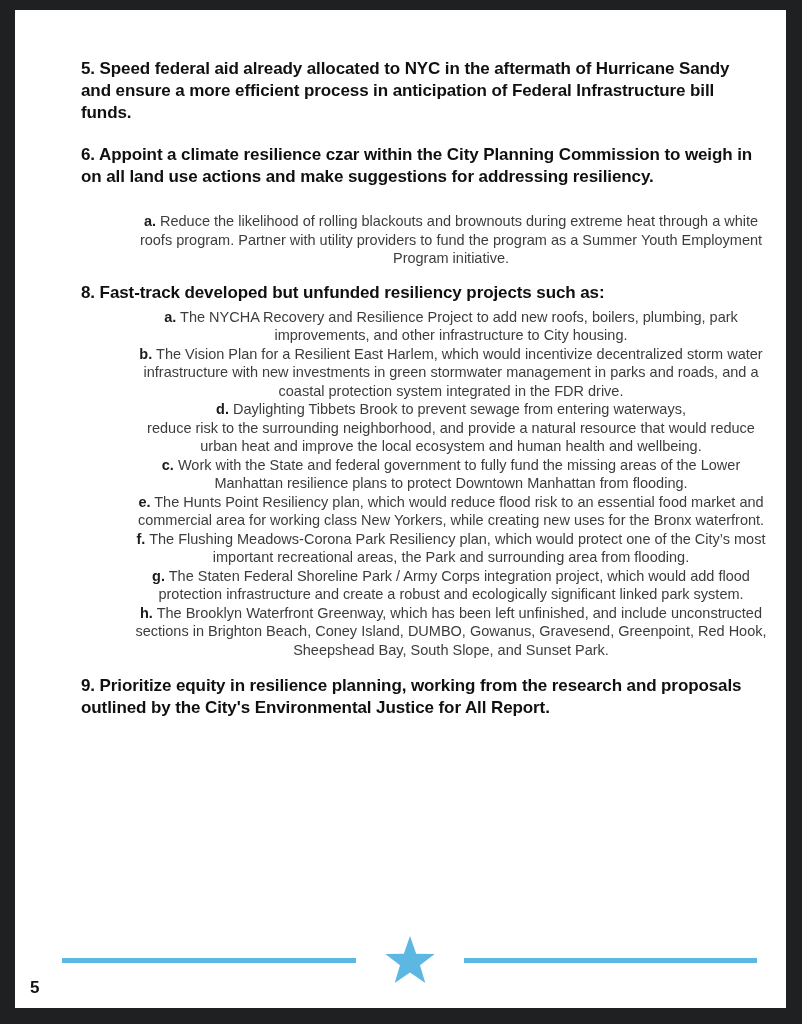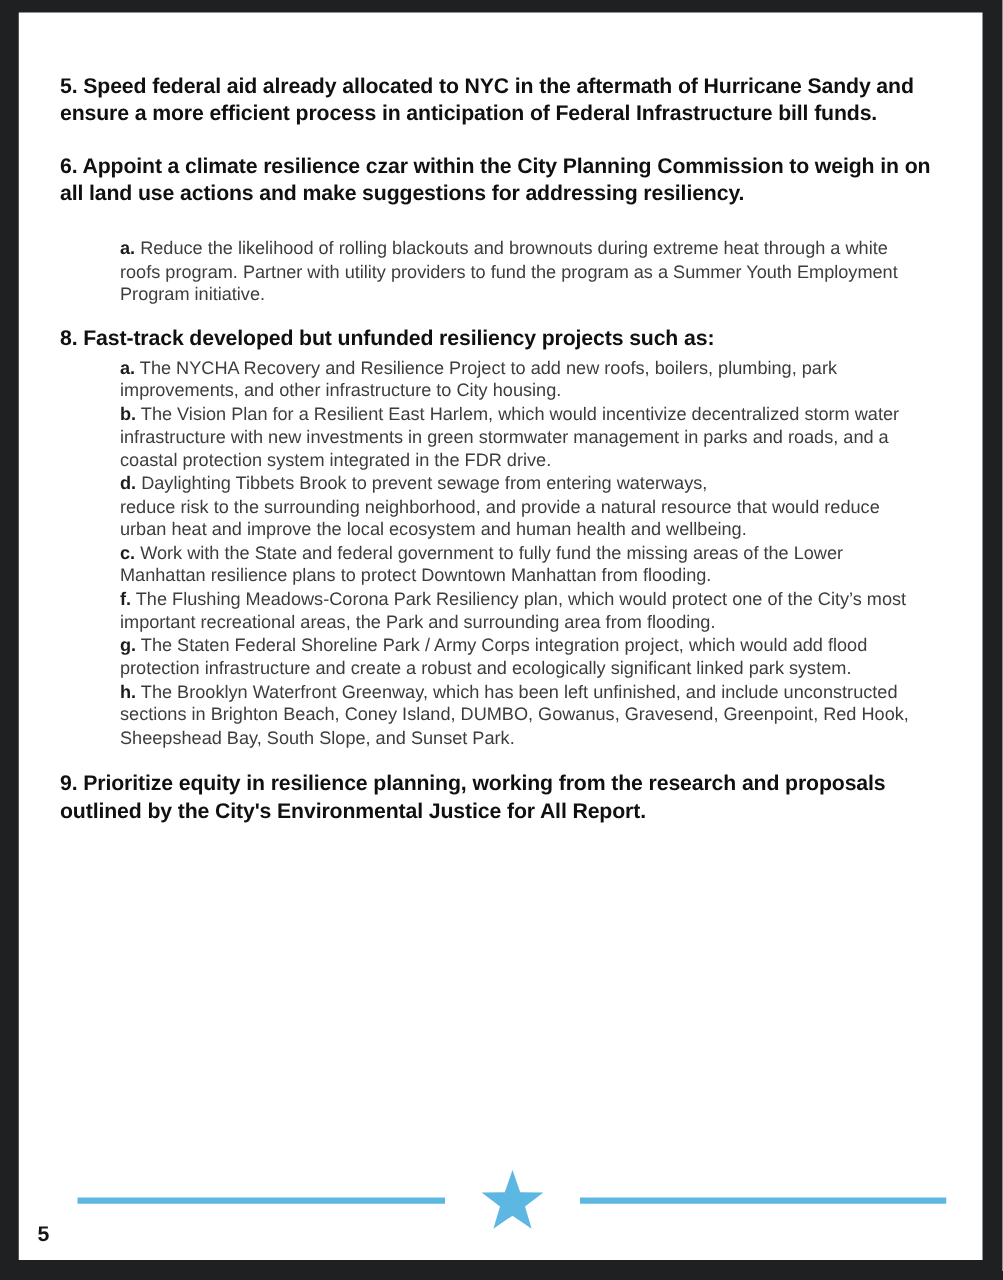--- a/index.html
+++ b/index.html
@@ -17,22 +17,21 @@
   }
   .page {
     position: absolute;
     left: 15px;
     top: 10px;
     width: 771px;
     height: 998px;
     background: #ffffff;
   }
   .content {
-    padding: 48px 28px 0 20px;
-    margin-left: 13px;
+    padding: 48px 28px 0 66px;
   }
   .section { margin: 0; }
   .gap-a { margin-top: 20px; }
   .gap-b { margin-top: 24px; }
   .gap-c { margin-top: 14px; }
   .gap-d { margin-top: 16px; }
   .heading {
     font-size: 17px;
     line-height: 22px;
     font-weight: 700;
@@ -40,20 +39,21 @@
     letter-spacing: -0.1px;
     margin: 0;
     max-width: 702px;
   }
   .subitems {
     margin: 4px 0 0 48px;
     width: 644px;
     font-size: 14.5px;
     line-height: 18.5px;
     color: #3d3d3d;
+    text-align: center;
   }
   .subitem { margin: 0; }
   .sub-label {
     font-weight: 700;
     color: #1c1c1c;
   }
   .sub-text { white-space: pre-wrap; }
   .footer {
     position: absolute;
     left: 47px;
@@ -103,20 +103,21 @@
       </section>
 
       <section class="section gap-c">
         <h2 class="heading">8. Fast-track developed but unfunded resiliency projects such as:</h2>
         <div class="subitems">
           <p class="subitem"><b class="sub-label">a.</b> <span class="sub-text">The NYCHA Recovery and Resilience Project to add new roofs, boilers, plumbing, park improvements, and other infrastructure to City housing.</span></p>
           <p class="subitem"><b class="sub-label">b.</b> <span class="sub-text">The Vision Plan for a Resilient East Harlem, which would incentivize decentralized storm water infrastructure with new investments in green stormwater management in parks and roads, and a coastal protection system integrated in the FDR drive.</span></p>
           <p class="subitem"><b class="sub-label">d.</b> <span class="sub-text">Daylighting Tibbets Brook to prevent sewage from entering waterways,
 reduce risk to the surrounding neighborhood, and provide a natural resource that would reduce urban heat and improve the local ecosystem and human health and wellbeing.</span></p>
           <p class="subitem"><b class="sub-label">c.</b> <span class="sub-text">Work with the State and federal government to fully fund the missing areas of the Lower Manhattan resilience plans to protect Downtown Manhattan from flooding.</span></p>
+          <p class="subitem"><b class="sub-label">e.</b> <span class="sub-text">The Hunts Point Resiliency plan, which would reduce flood risk to an essential food market and commercial area for working class New Yorkers, while creating new uses for the Bronx waterfront.</span></p>
           <p class="subitem"><b class="sub-label">f.</b> <span class="sub-text">The Flushing Meadows-Corona Park Resiliency plan, which would protect one of the City’s most important recreational areas, the Park and surrounding area from flooding.</span></p>
           <p class="subitem"><b class="sub-label">g.</b> <span class="sub-text">The Staten Federal Shoreline Park / Army Corps integration project, which would add flood protection infrastructure and create a robust and ecologically significant linked park system.</span></p>
           <p class="subitem"><b class="sub-label">h.</b> <span class="sub-text">The Brooklyn Waterfront Greenway, which has been left unfinished, and include unconstructed sections in Brighton Beach, Coney Island, DUMBO, Gowanus, Gravesend, Greenpoint, Red Hook, Sheepshead Bay, South Slope, and Sunset Park.</span></p>
         </div>
       </section>
 
       <section class="section gap-d">
         <h2 class="heading">9. Prioritize equity in resilience planning, working from the research and proposals outlined by the City's Environmental Justice for All Report.</h2>
       </section>
 

